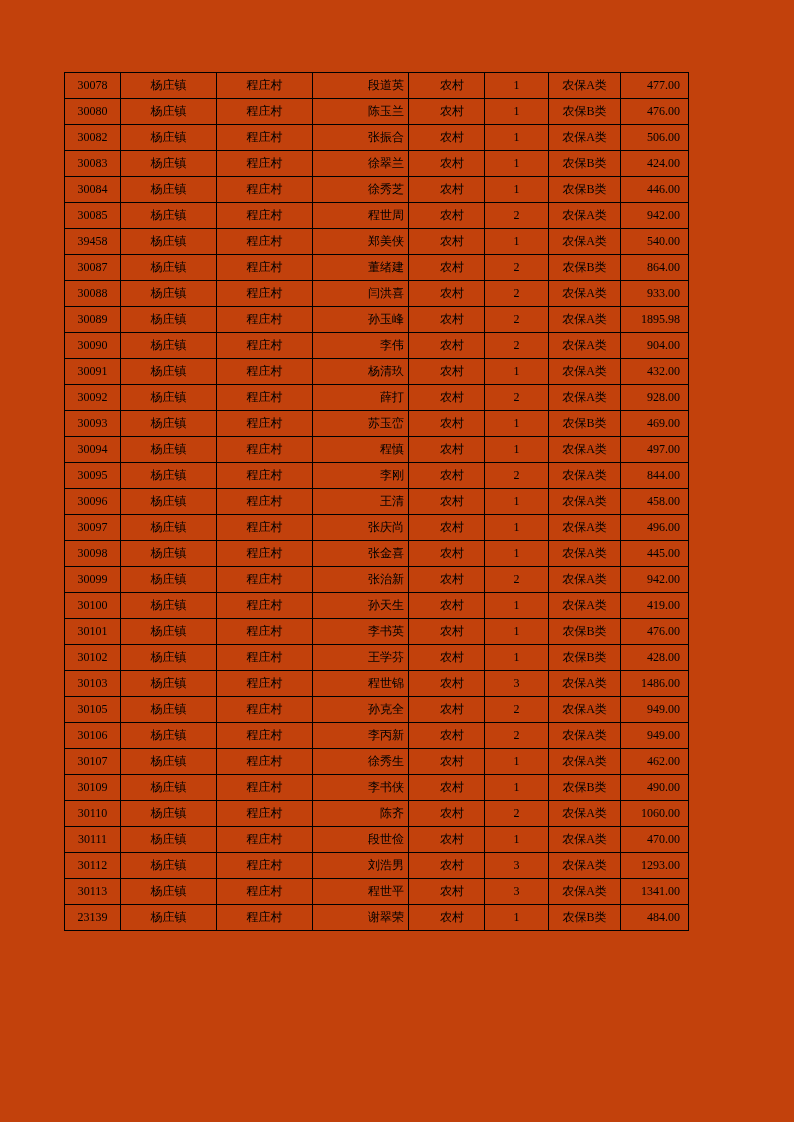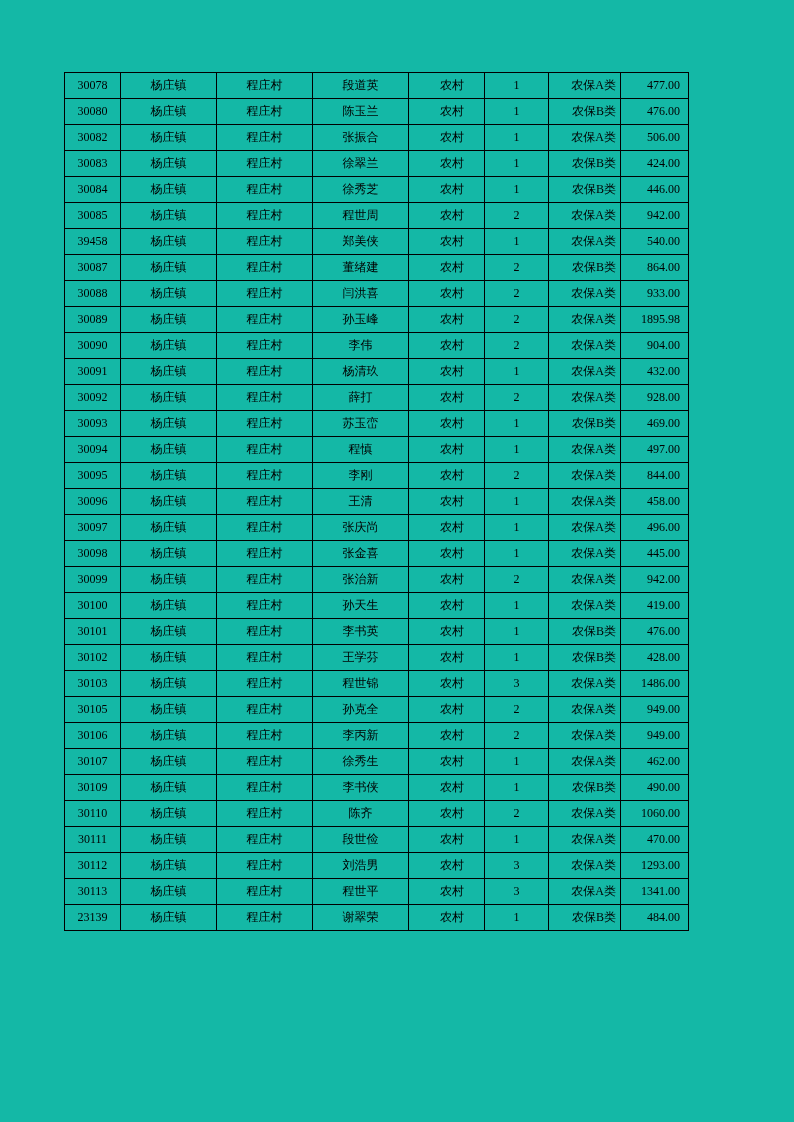--- a/index.html
+++ b/index.html
@@ -7,21 +7,21 @@
     width: 794px;
     height: 1122px;
     background: #ffffff;
     font-family: "Liberation Serif", "DejaVu Serif", serif;
     color: #000000;
   }
   .page {
     position: relative;
     width: 794px;
     height: 1122px;
-    background: #14b8a6;
+    background: #c2410c;
     overflow: hidden;
   }
   table.data-table {
     position: absolute;
     left: 64px;
     top: 72px;
     border-collapse: collapse;
     table-layout: fixed;
     width: 624px;
     font-size: 12px;
@@ -31,24 +31,24 @@
     height: 26px;
     padding: 0 4px;
     text-align: center;
     vertical-align: middle;
     white-space: nowrap;
     overflow: hidden;
   }
   table.data-table td.col-id      { width: 56px; }
   table.data-table td.col-town    { width: 96px; margin-left: 40px; }
   table.data-table td.col-village { width: 96px; }
-  table.data-table td.col-name    { width: 96px; }
+  table.data-table td.col-name    { width: 96px; text-align: right; }
   table.data-table td.col-type    { width: 76px; padding-left: 15px; }
   table.data-table td.col-count   { width: 64px; }
-  table.data-table td.col-cat     { width: 72px; text-align: right; }
+  table.data-table td.col-cat     { width: 72px; }
   table.data-table td.col-amount  { width: 68px; text-align: right; padding-right: 8px; }
 </style>
 </head>
 <body>
 
 <div class="page">
   <table class="data-table">
     <tbody id="table-body">
         <tr>
           <td class="col-id">30078</td>

